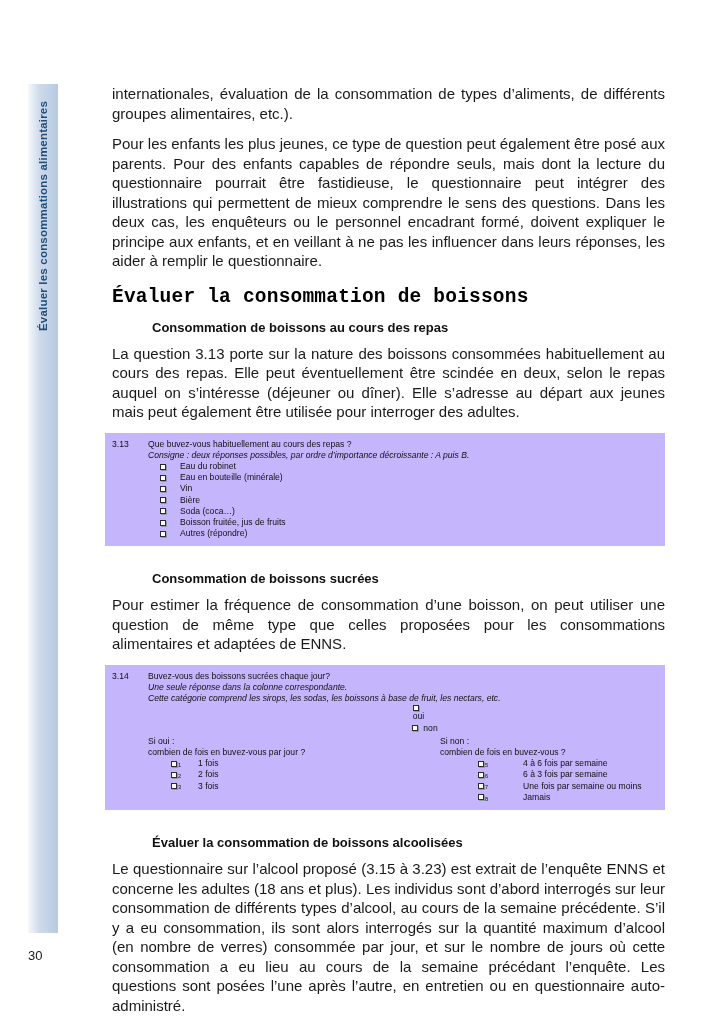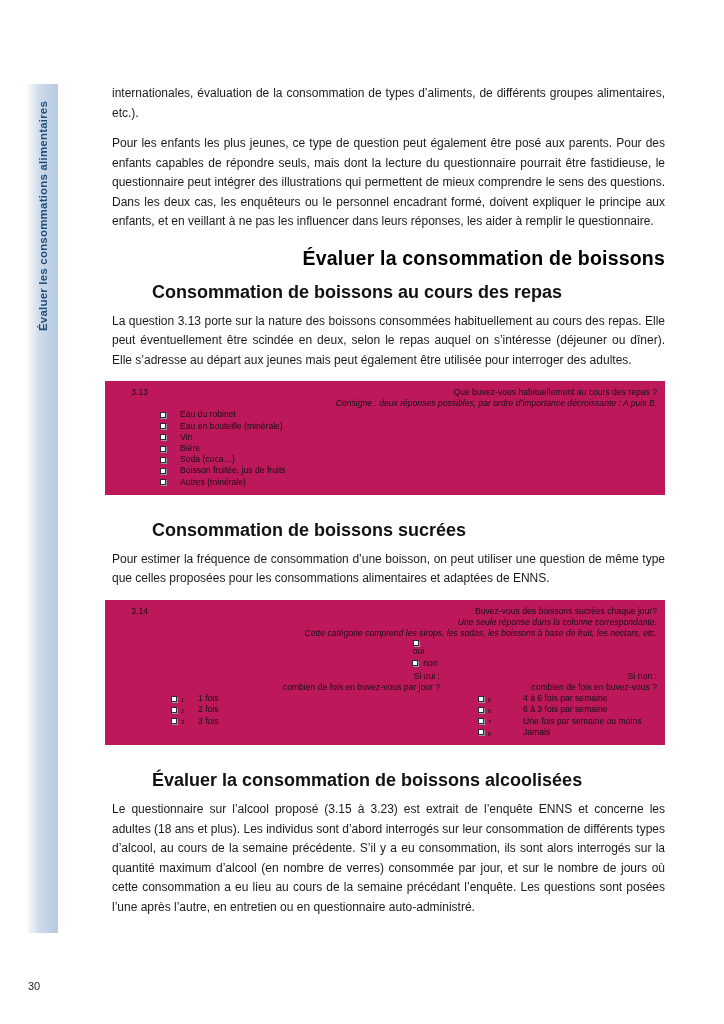--- a/index.html
+++ b/index.html
@@ -33,49 +33,47 @@
     letter-spacing: 0.2px;
     color: #1f4e79;
   }
   .content {
     position: absolute;
     left: 112px;
     top: 84px;
     width: 553px;
   }
   p.body {
-    font-size: 12px;
+    font-size: 15px;
     line-height: 19.5px;
     text-align: justify;
     margin: 0 0 11px 0;
   }
   h1.main {
-    font-family: Liberation Sans, sans-serif;
+    font-family: Liberation Mono, monospace;
     font-size: 19.5px;
     font-weight: bold;
     color: #000000;
     letter-spacing: 0.2px;
     margin: 15px 0 11px 0;
-    text-align: right;
   }
   h2.sub {
-    font-size: 18px;
+    font-size: 13px;
     font-weight: bold;
     color: #111111;
     margin: 25px 0 9px 40px;
   }
   h2.sub.first { margin-top: 12px; }
   .qbox {
-    background: #be185d;
+    background: #c4b5fd;
     margin: 2px 0 14px -7px;
     padding: 6px 8px 7px 7px;
     font-size: 8.6px;
     line-height: 11.2px;
     color: #111111;
-    text-align: right;
   }
   .qrow { display: flex; }
   .qnum { width: 36px; flex: none; }
   .qbody { flex: 1; }
   .italic { font-style: italic; }
   .cb {
     display: inline-block;
     width: 6px;
     height: 6px;
     border: 1px solid #2b2b2b;
@@ -102,22 +100,22 @@
     line-height: 1;
     position: relative;
     top: 2px;
     margin-left: 1px;
     width: 6px;
     flex: none;
   }
   .page-number {
     position: absolute;
     left: 28px;
-    top: 980px;
-    font-size: 11px;
+    top: 948px;
+    font-size: 13px;
     color: #1a1a1a;
     text-align: center;
   }
 </style>
 </head>
 <body>
 
 <div class="page">
 
   <div class="sidebar-bar"></div>
@@ -160,21 +158,21 @@
           <div class="opt">
             <span class="cb"></span>
             <span class="lbl">Soda (coca…)</span>
           </div>
           <div class="opt">
             <span class="cb"></span>
             <span class="lbl">Boisson fruitée, jus de fruits</span>
           </div>
           <div class="opt">
             <span class="cb"></span>
-            <span class="lbl">Autres (minérale)</span>
+            <span class="lbl">Autres (répondre)</span>
           </div>
         </div>
       </div>
     </div>
 
     <h2 class="sub">Consommation de boissons sucrées</h2>
 
     <p class="body">Pour estimer la fréquence de consommation d’une boisson, on peut utiliser une question de même type que celles proposées pour les consommations alimentaires et adaptées de ENNS.</p>
 
     <div class="qbox">

